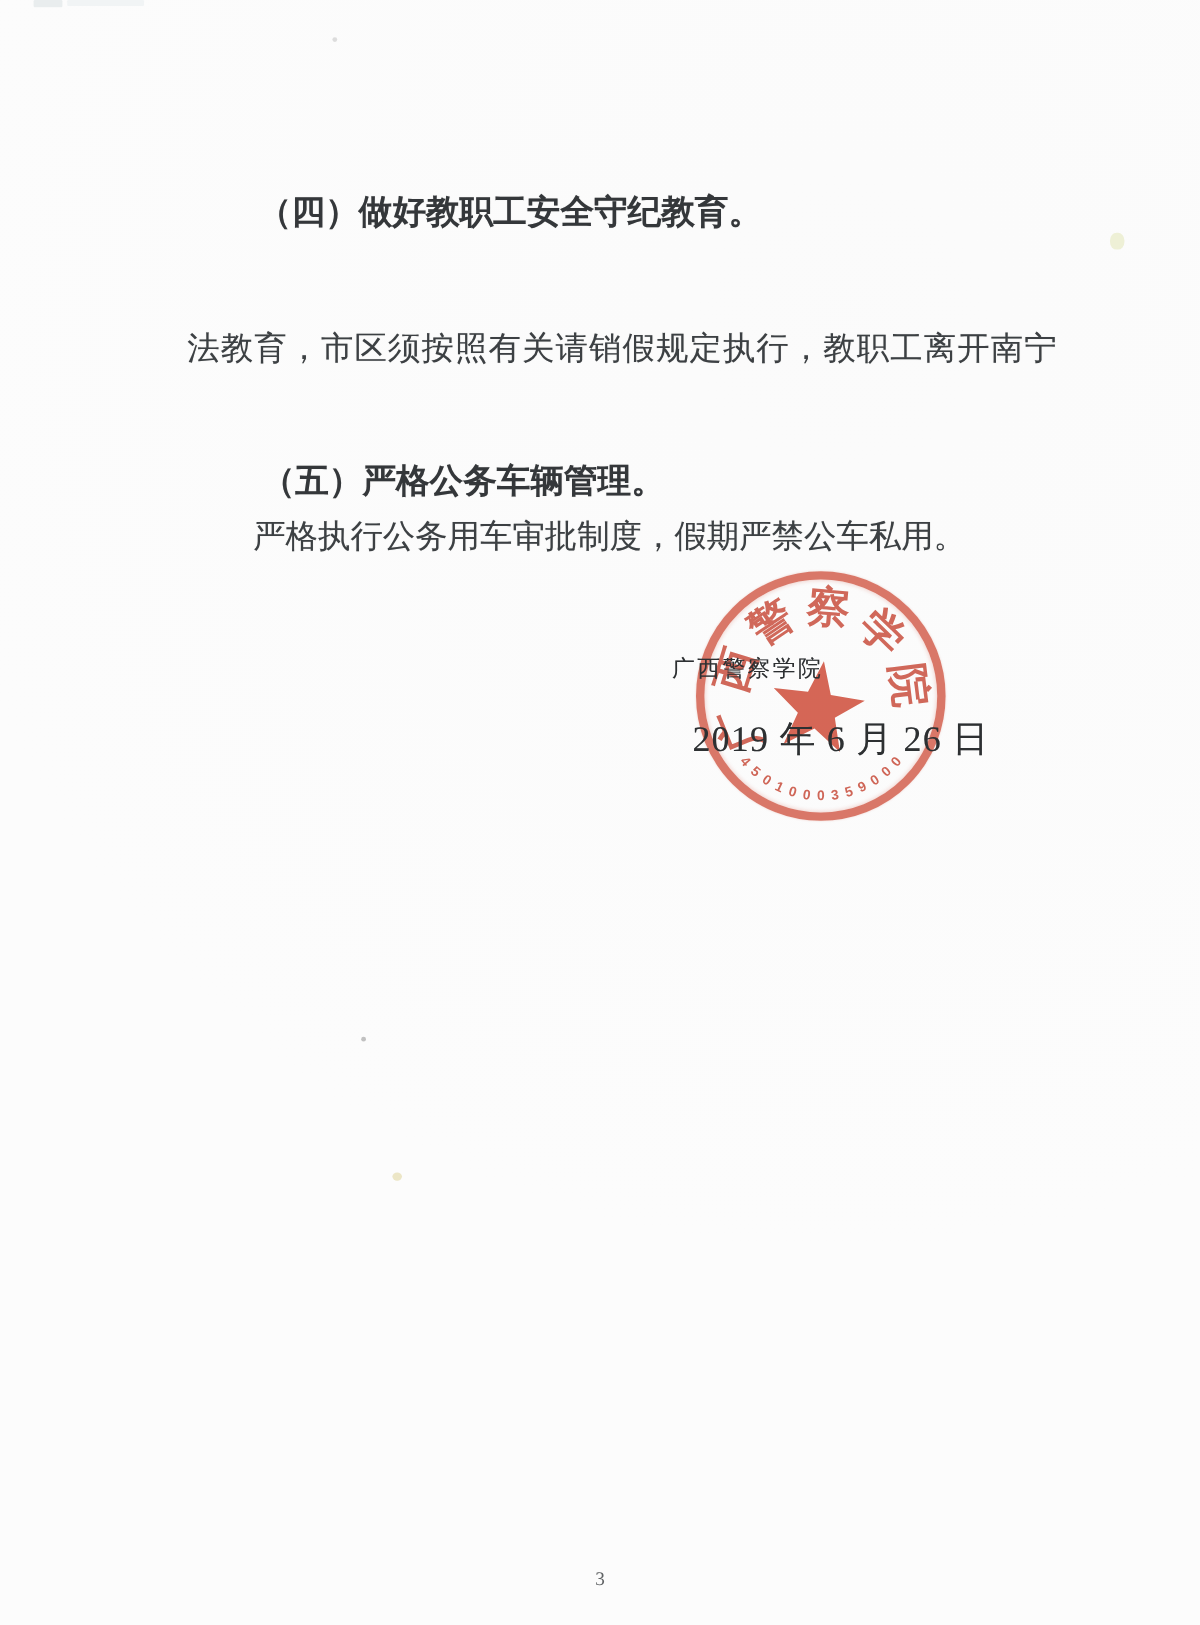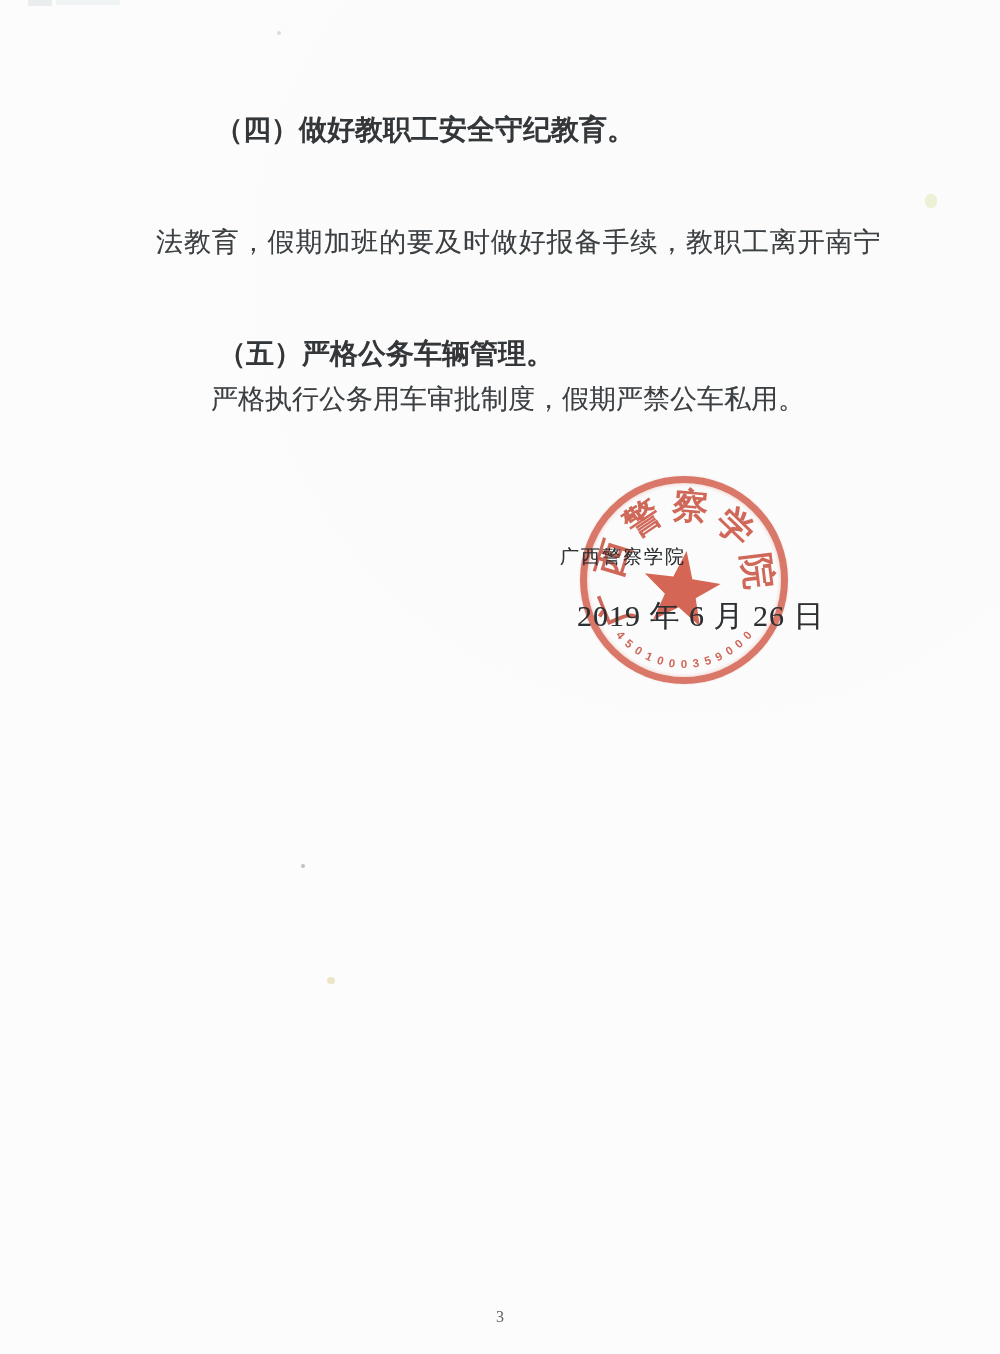--- a/index.html
+++ b/index.html
@@ -15,20 +15,21 @@
       radial-gradient(circle at 70% 20%, rgba(250,250,250,.6), rgba(252,252,252,0) 60%),
       #fcfcfc;
   }
   .textline{
     position:absolute;
     white-space:nowrap;
     color:#3c4043;
     font-size:27px;
     line-height:1.25;
     text-shadow:0 0 .6px rgba(70,70,70,.35);
+    margin-top:48px;
   }
   .heading{
     font-weight:700;
     color:#34373a;
     font-size:28px;
   }
   
   .seal{
     position:absolute;
     left:580px;top:476px;
@@ -104,21 +105,21 @@
 
   <div class="scanbar bar1"></div>
   <div class="scanbar bar2"></div>
   <div class="speck sp1"></div>
   <div class="speck sp2"></div>
   <div class="speck sp3"></div>
   <div class="speck sp4"></div>
 
   <div class="textline heading" style="left:215px;top:112px;">（四）做好教职工安全守纪教育。</div>
 
-  <div class="textline" style="left:156px;top:226px;letter-spacing:0.9px;">法教育，假期加班的要及时做好报备手续，教职工离开南宁</div>
+  <div class="textline" style="left:156px;top:226px;letter-spacing:0.9px;">法教育，市区须按照有关请销假规定执行，教职工离开南宁</div>
 
   <div class="textline" style="left:211px;top:383px;">严格执行公务用车审批制度，假期严禁公车私用。</div>
 
   <div class="textline heading" style="left:218px;top:336px;">（五）严格公务车辆管理。</div>
 
   <div class="seal">
     <div class="seal-ring"></div>
     <div>
         <span class="arc-char" style="transform: rotate(-112deg) translateY(-74px);">广</span>
         <span class="arc-char" style="transform: rotate(-73deg) translateY(-74px);">西</span>

